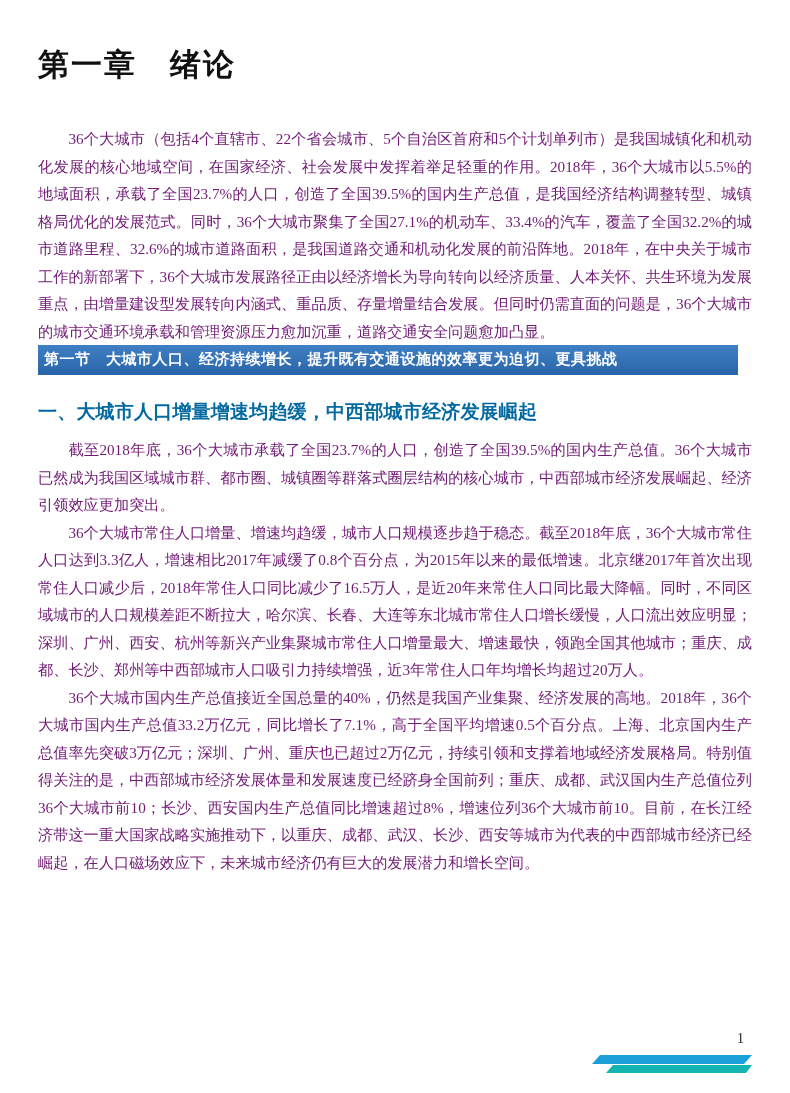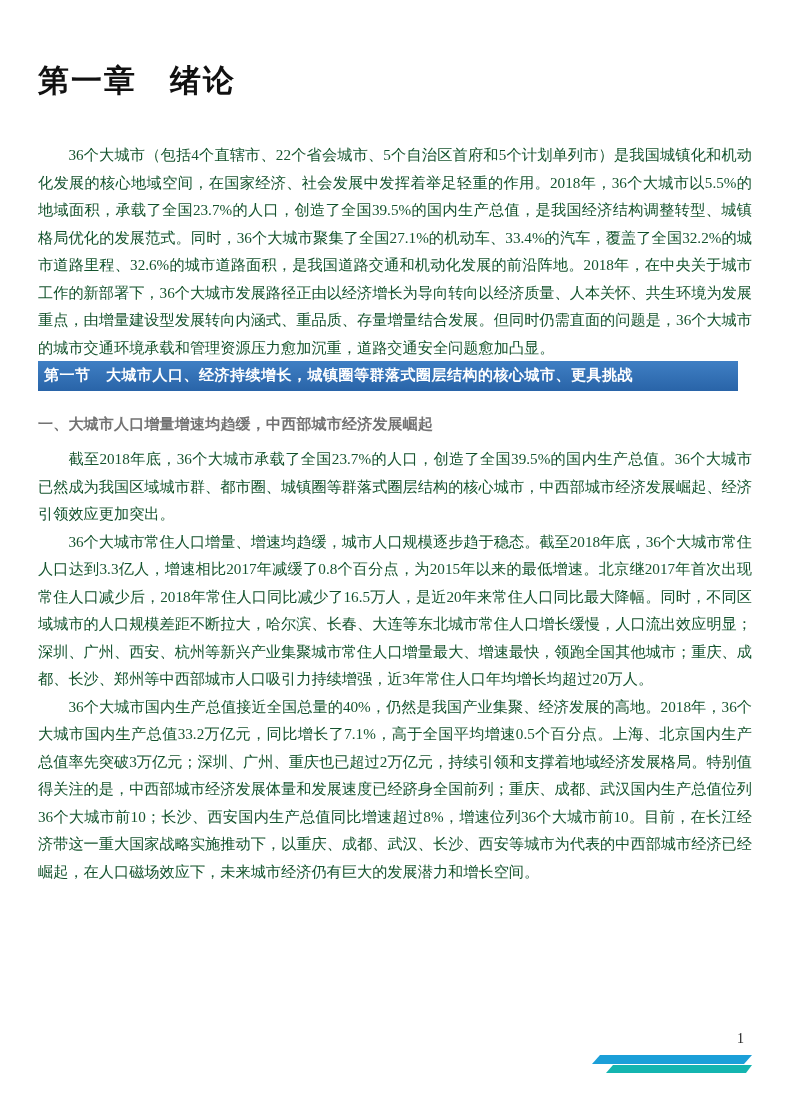--- a/index.html
+++ b/index.html
@@ -12,21 +12,20 @@
     height: 1093px;
     position: relative;
     font-family: "Liberation Serif", "DejaVu Serif", serif;
     color: #1a1a1a;
     overflow: hidden;
   }
   .page {
     position: absolute;
     inset: 0;
     padding: 16px;
-    margin-top: 16px;
   }
   .chapter-title {
     position: absolute;
     top: 44px;
     left: 38px;
     font-size: 31px;
     font-weight: bold;
     letter-spacing: 2px;
     font-family: "DejaVu Serif", "Liberation Serif", serif;
     color: #111;
@@ -38,21 +37,21 @@
     left: 38px;
     width: 714px;
   }
   p.body-text {
     margin: 0 0 0 0;
     font-size: 15.2px;
     line-height: 27.5px;
     text-align: justify;
     text-justify: inter-ideograph;
     text-indent: 2em;
-    color: #14532d;
+    color: #701a75;
   }
   .intro {
     margin-bottom: 26px;
   }
   .section-bar {
     display: block;
     background: #2f6fb5;
     background: linear-gradient(180deg,#3f7fc4 0%,#2964a8 100%);
     color: #ffffff;
     font-size: 15px;
@@ -60,24 +59,24 @@
     font-family: "DejaVu Sans", "Liberation Sans", sans-serif;
     padding: 5px 6px 6px 6px;
     letter-spacing: 0.5px;
     width: 700px;
     box-sizing: border-box;
     margin-bottom: 24px;
     white-space: pre;
   }
   h3.sub-head {
     margin: 0 0 11px 0;
-    font-size: 15px;
+    font-size: 19px;
     font-weight: bold;
     font-family: "DejaVu Sans", "Liberation Sans", sans-serif;
-    color: #737373;
+    color: #0369a1;
     letter-spacing: 0.2px;
   }
   .sub-block {
     margin-bottom: 18px;
   }
   .gap-top {
     margin-top: 22px;
   }
   .page-number {
     position: absolute;
@@ -113,21 +112,21 @@
 <body>
 
 <div class="page">
 
   <div class="chapter-title">第一章　绪论</div>
 
   <div class="content">
 
     <p class="body-text intro">36个大城市（包括4个直辖市、22个省会城市、5个自治区首府和5个计划单列市）是我国城镇化和机动化发展的核心地域空间，在国家经济、社会发展中发挥着举足轻重的作用。2018年，36个大城市以5.5%的地域面积，承载了全国23.7%的人口，创造了全国39.5%的国内生产总值，是我国经济结构调整转型、城镇格局优化的发展范式。同时，36个大城市聚集了全国27.1%的机动车、33.4%的汽车，覆盖了全国32.2%的城市道路里程、32.6%的城市道路面积，是我国道路交通和机动化发展的前沿阵地。2018年，在中央关于城市工作的新部署下，36个大城市发展路径正由以经济增长为导向转向以经济质量、人本关怀、共生环境为发展重点，由增量建设型发展转向内涵式、重品质、存量增量结合发展。但同时仍需直面的问题是，36个大城市的城市交通环境承载和管理资源压力愈加沉重，道路交通安全问题愈加凸显。</p>
 
-    <div class="section-bar">第一节　大城市人口、经济持续增长，城镇圈等群落式圈层结构的核心城市、更具挑战</div>
+    <div class="section-bar">第一节　大城市人口、经济持续增长，提升既有交通设施的效率更为迫切、更具挑战</div>
 
     <div class="sub-block">
       <h3 class="sub-head">一、大城市人口增量增速均趋缓，中西部城市经济发展崛起</h3>
       <p class="body-text">截至2018年底，36个大城市承载了全国23.7%的人口，创造了全国39.5%的国内生产总值。36个大城市已然成为我国区域城市群、都市圈、城镇圈等群落式圈层结构的核心城市，中西部城市经济发展崛起、经济引领效应更加突出。</p>
       <p class="body-text">36个大城市常住人口增量、增速均趋缓，城市人口规模逐步趋于稳态。截至2018年底，36个大城市常住人口达到3.3亿人，增速相比2017年减缓了0.8个百分点，为2015年以来的最低增速。北京继2017年首次出现常住人口减少后，2018年常住人口同比减少了16.5万人，是近20年来常住人口同比最大降幅。同时，不同区域城市的人口规模差距不断拉大，哈尔滨、长春、大连等东北城市常住人口增长缓慢，人口流出效应明显；深圳、广州、西安、杭州等新兴产业集聚城市常住人口增量最大、增速最快，领跑全国其他城市；重庆、成都、长沙、郑州等中西部城市人口吸引力持续增强，近3年常住人口年均增长均超过20万人。</p>
       <p class="body-text">36个大城市国内生产总值接近全国总量的40%，仍然是我国产业集聚、经济发展的高地。2018年，36个大城市国内生产总值33.2万亿元，同比增长了7.1%，高于全国平均增速0.5个百分点。上海、北京国内生产总值率先突破3万亿元；深圳、广州、重庆也已超过2万亿元，持续引领和支撑着地域经济发展格局。特别值得关注的是，中西部城市经济发展体量和发展速度已经跻身全国前列；重庆、成都、武汉国内生产总值位列36个大城市前10；长沙、西安国内生产总值同比增速超过8%，增速位列36个大城市前10。目前，在长江经济带这一重大国家战略实施推动下，以重庆、成都、武汉、长沙、西安等城市为代表的中西部城市经济已经崛起，在人口磁场效应下，未来城市经济仍有巨大的发展潜力和增长空间。</p>
     </div>
 
 
   </div>

